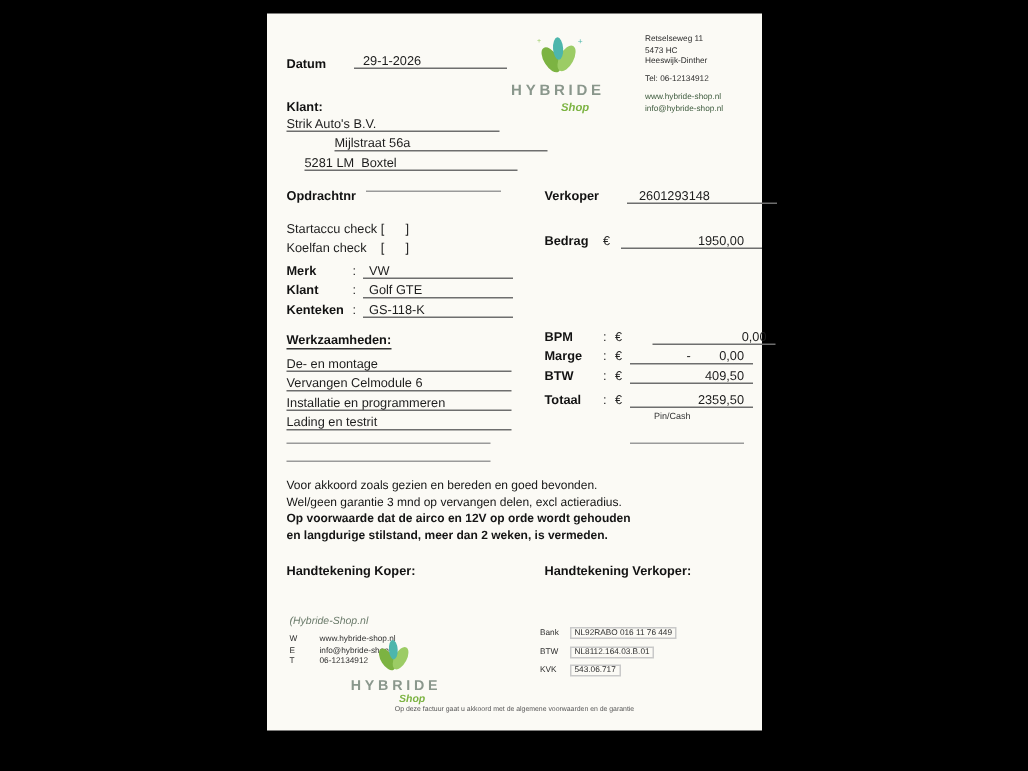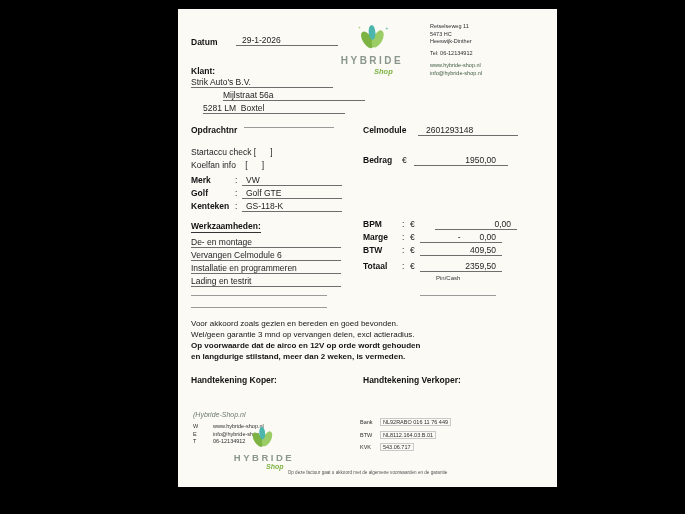--- a/index.html
+++ b/index.html
@@ -1,21 +1,21 @@
 <!DOCTYPE html>
 <html><head>
 <meta charset="utf-8">
 <style>
   html,body{margin:0;padding:0;}
   body{
     width:685px;height:514px;background:#000;position:relative;overflow:hidden;
     font-family:"Liberation Sans", sans-serif;
   }
   .page{
-    position:absolute;left:178px;top:9px;width:379px;height:478px;
+    position:absolute;left:178px;top:9px;width:330px;height:478px;
     background:#fbfaf5;box-shadow:0 0 6px rgba(0,0,0,.8);
   }
   .abs{position:absolute;}
   .lbl{font-weight:bold;font-size:8.5px;color:#121212;}
   .val{font-size:8.5px;color:#1d1d1d;}
   .pre{white-space:pre;}
   .ul{border-bottom:1px solid #6e6e6e;}
   .ul-soft{border-bottom:1px solid #9a9a9a;}
   .tiny{font-size:5.5px;color:#2e2e2e;line-height:7.5px;}
   .micro{font-size:4.6px;color:#555;}
@@ -55,35 +55,35 @@
     <div class="tiny" style="color:#3d5a3d;">info@hybride-shop.nl</div>
   </div>
 
   <div class="abs lbl" style="left:13px;top:57px;">Klant:</div>
   <div class="abs val ul" style="left:13px;top:68px;width:142px;">Strik Auto's B.V.</div>
   <div class="abs val ul" style="left:13px;top:81px;width:142px;margin-left:32px;">Mijlstraat 56a</div>
   <div class="abs val ul pre" style="left:13px;top:94px;width:142px;margin-left:12px;">5281 LM  Boxtel</div>
 
   <div class="abs lbl" style="left:13px;top:116px;">Opdrachtnr</div>
   <div class="abs ul-soft blank" style="left:66px;top:108px;width:90px;"></div>
-  <div class="abs lbl" style="left:185px;top:116px;">Celmodule</div>
+  <div class="abs lbl" style="left:185px;top:116px;">Verkoper</div>
   <div class="abs val ul" style="left:240px;top:116px;width:92px;padding-left:8px;">2601293148</div>
 
   <div class="abs val pre" style="left:13px;top:138px;">Startaccu check [      ]</div>
-  <div class="abs val pre" style="left:13px;top:151px;">Koelfan info    [      ]</div>
+  <div class="abs val pre" style="left:13px;top:151px;">Koelfan check    [      ]</div>
 
   <div class="abs lbl" style="left:185px;top:146px;">Bedrag</div>
   <div class="abs val" style="left:224px;top:146px;">€</div>
   <div class="abs val ul" style="left:236px;top:146px;width:82px;text-align:right;padding-right:12px;">1950,00</div>
 
   <div class="abs lbl" style="left:13px;top:166px;">Merk</div>
   <div class="abs val" style="left:57px;top:166px;">:</div>
   <div class="abs val ul" style="left:64px;top:166px;width:96px;padding-left:4px;">VW</div>
 
-  <div class="abs lbl" style="left:13px;top:179px;">Golf</div>
+  <div class="abs lbl" style="left:13px;top:179px;">Klant</div>
   <div class="abs val" style="left:57px;top:179px;">:</div>
   <div class="abs val ul" style="left:64px;top:179px;width:96px;padding-left:4px;">Golf GTE</div>
 
   <div class="abs lbl" style="left:13px;top:192px;">Kenteken</div>
   <div class="abs val" style="left:57px;top:192px;">:</div>
   <div class="abs val ul" style="left:64px;top:192px;width:96px;padding-left:4px;">GS-118-K</div>
 
   <div class="abs lbl" style="left:13px;top:212px;border-bottom:1px solid #333;padding-bottom:1px;">Werkzaamheden:</div>
   <div class="abs val ul" style="left:13px;top:228px;width:150px;">De- en montage</div>
   <div class="abs val ul" style="left:13px;top:241px;width:150px;">Vervangen Celmodule 6</div>

